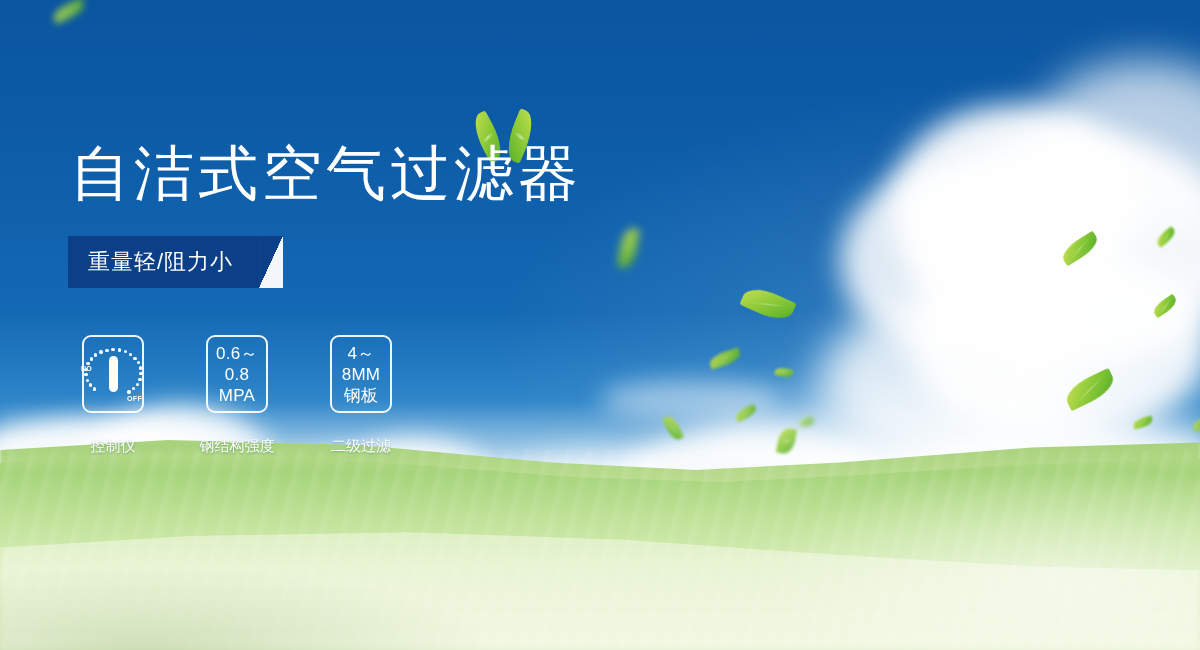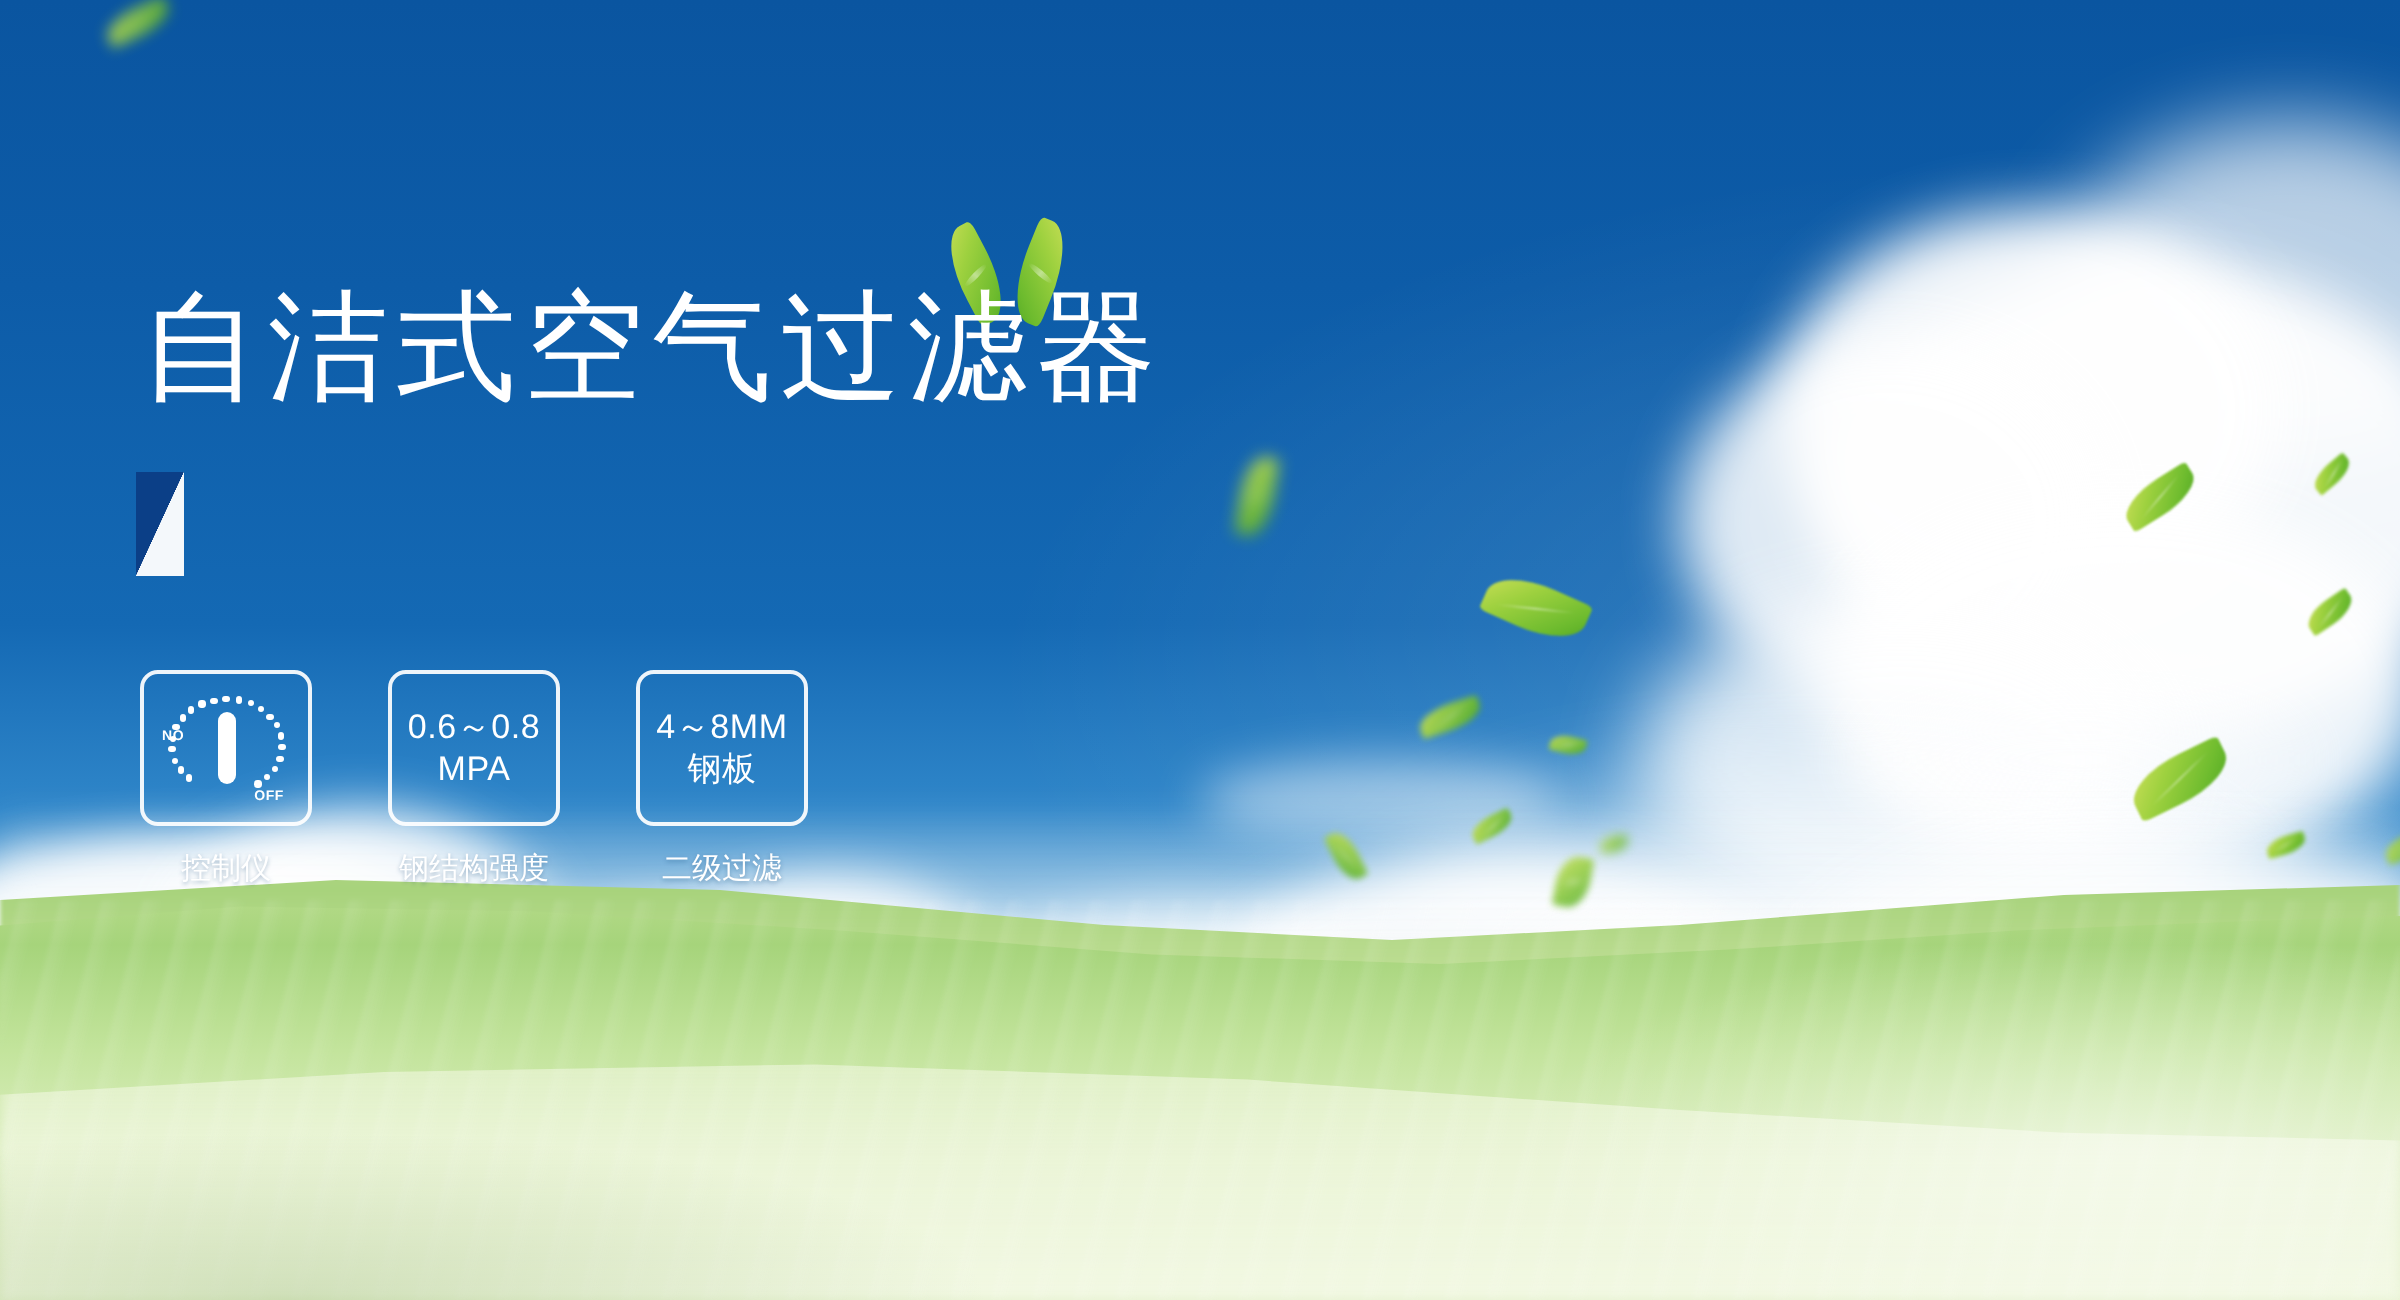--- a/index.html
+++ b/index.html
@@ -119,32 +119,32 @@
   .sprout-r{ left:510px; top:110px; width:20px; height:52px; transform:rotate(22deg) scaleX(-1);
              border-radius:70% 10% 70% 10%; }
 
   
   .features{
     position:absolute; left:72px; top:335px;
     display:flex; gap:42px;
   }
   .feature{ width:82px; display:flex; flex-direction:column; align-items:center; }
   .fbox{
-    width:86px; height:78px;
+    width:62px; height:78px;
     border:2px solid rgba(255,255,255,.92);
     border-radius:9px;
     display:flex; flex-direction:column;
     align-items:center; justify-content:center;
     color:#ffffff;
     position:relative;
   }
   .ftext{ font-size:17px; line-height:21px; text-align:center; letter-spacing:.3px; }
   .ftext .l2{ display:block; }
   .flabel{
-    margin-top:12px;
+    margin-top:24px;
     font-size:15px; color:#ffffff; white-space:nowrap;
     text-shadow:0 1px 2px rgba(10,60,110,.35);
   }
 
   
   .dial{ position:relative; width:62px; height:58px; }
   .dial .dot{ position:absolute; width:3.4px; height:3.4px; background:#fff; border-radius:50%; }
   .dial .bar{
     position:absolute; left:50%; top:50%;
     width:9px; height:36px; margin-left:-4.5px; margin-top:-18px;
@@ -285,20 +285,21 @@
   <div class="leaf" style="left:1133px;top:418px; width:20px; height:9px;  transform:rotate(-16deg); filter:blur(1px);"></div>
   <div class="leaf" style="left:1192px;top:418px; width:22px; height:11px; transform:rotate(-22deg); filter:blur(1.6px); opacity:.85;"></div>
   <div class="leaf" style="left:660px; top:422px; width:26px; height:12px; transform:rotate(64deg);  filter:blur(1.5px); opacity:.88;"></div>
 
   <div class="leaf sprout-l"></div>
   <div class="leaf sprout-r"></div>
 
   <h1 class="title">自洁式空气过滤器</h1>
 
   <div class="subbar">
+    <div class="sub-dark">重量轻/阻力小</div>
     <div class="sub-slant"></div>
   </div>
 
   <div class="features">
 
     <div class="feature">
       <div class="fbox">
         <div class="dial">
           <div class="dot" style="left:29.3px; top:3px;"></div>
           <div class="dot" style="left:35.5px; top:3.4px;"></div>

